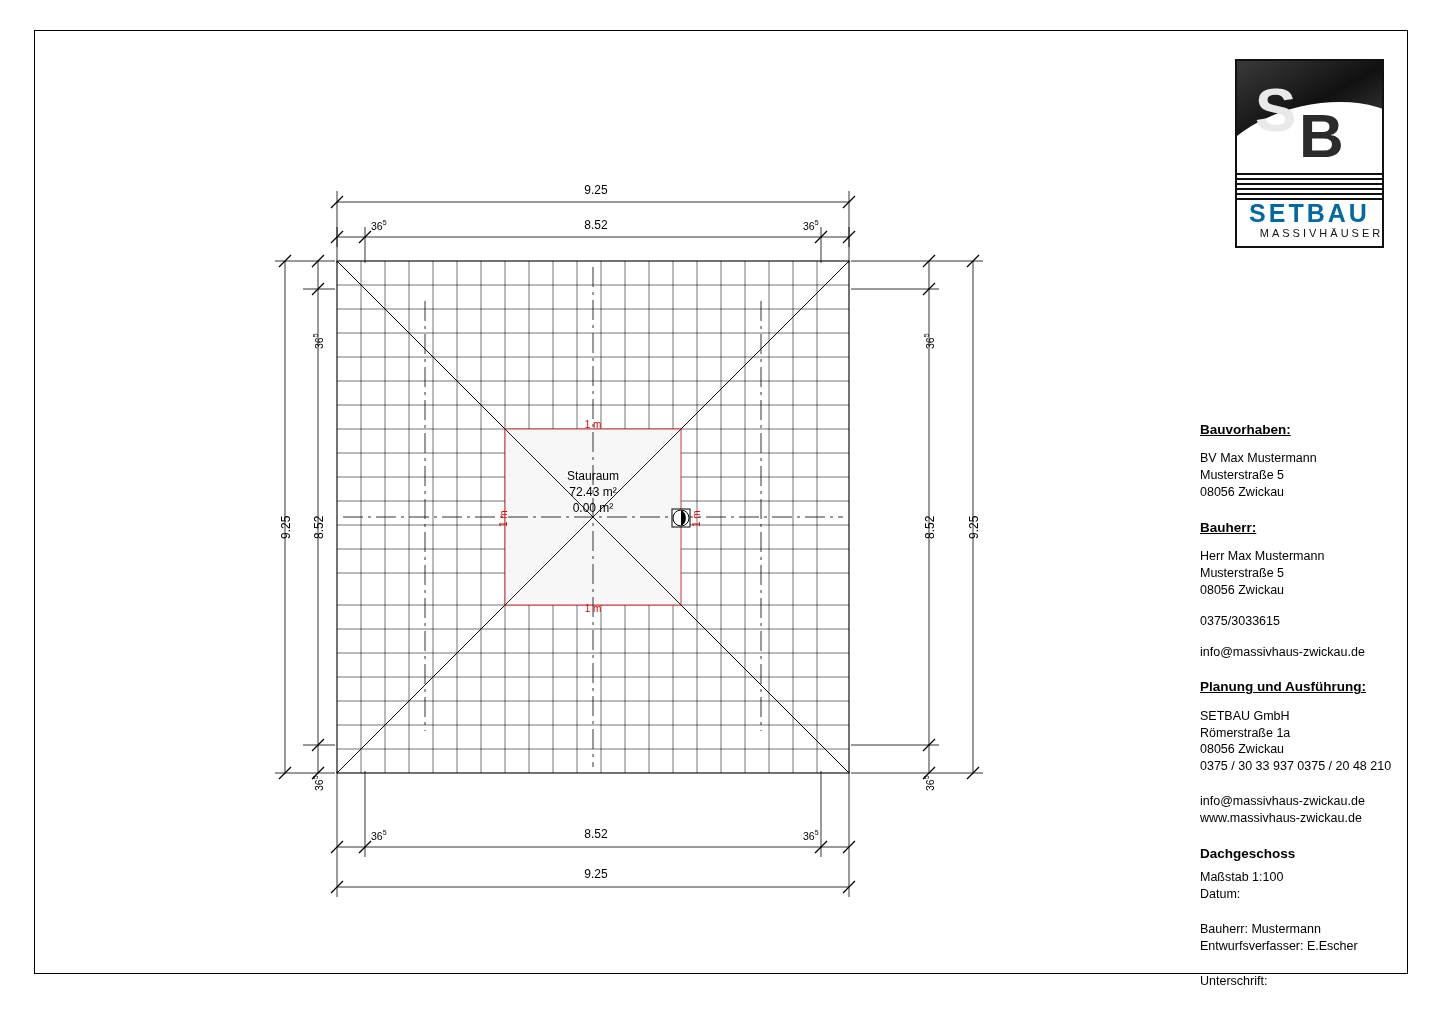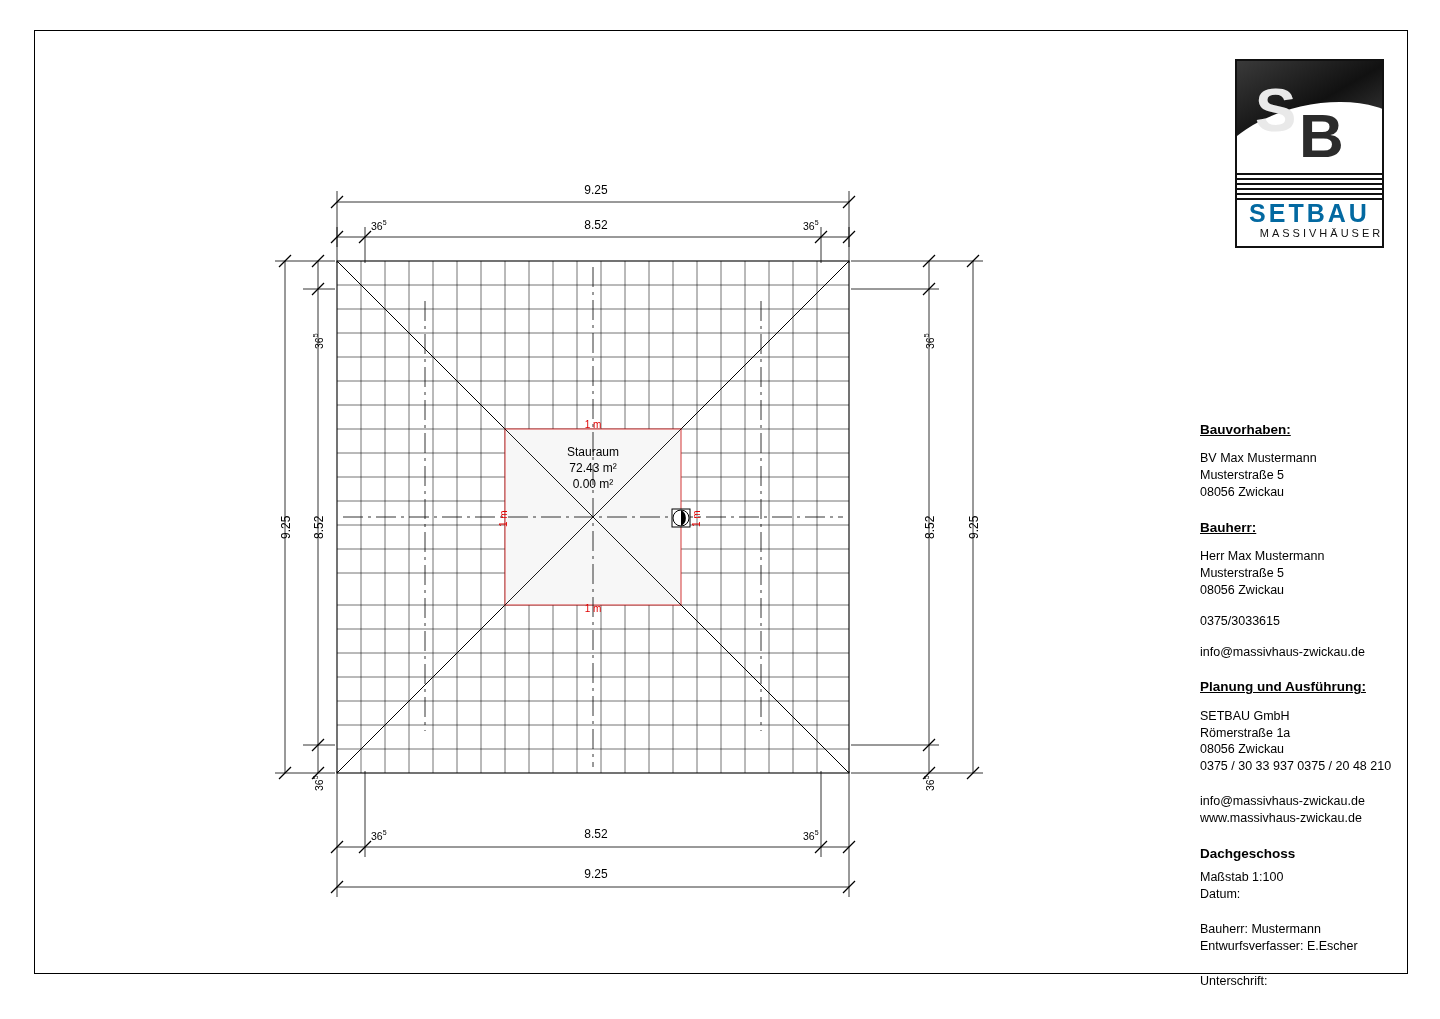--- a/index.html
+++ b/index.html
@@ -20,21 +20,21 @@
   #info .hd2{font-weight:bold;margin-bottom:6px;font-size:13.5px;}
   #info .blk{margin-bottom:18px;white-space:pre-line;}
   #info .blk.tight{margin-bottom:14px;}
   
   #draw{position:absolute;left:0;top:0;width:1372px;height:942px;text-decoration:underline;}
   .dimtxt{position:absolute;font-size:12px;color:#000;white-space:nowrap;}
   .dimtxt.sm{font-size:10.5px;}
   .sup{font-size:7px;vertical-align:super;}
   .rot{transform-origin:left top;}
   .redtxt{position:absolute;font-size:10px;color:#e00000;white-space:nowrap;}
-  #roomlabel{position:absolute;text-align:center;font-size:12px;line-height:1.35;white-space:pre-line;}
+  #roomlabel{position:absolute;text-align:center;font-size:12px;line-height:1.35;white-space:pre-line;margin-top:24px;}
   svg{position:absolute;left:0;top:0;}
 </style>
 </head>
 <body>
 
 <div id="sheet">
 
   <div id="logo">
     <div class="topblock"></div>
     <div class="swoosh"></div>

